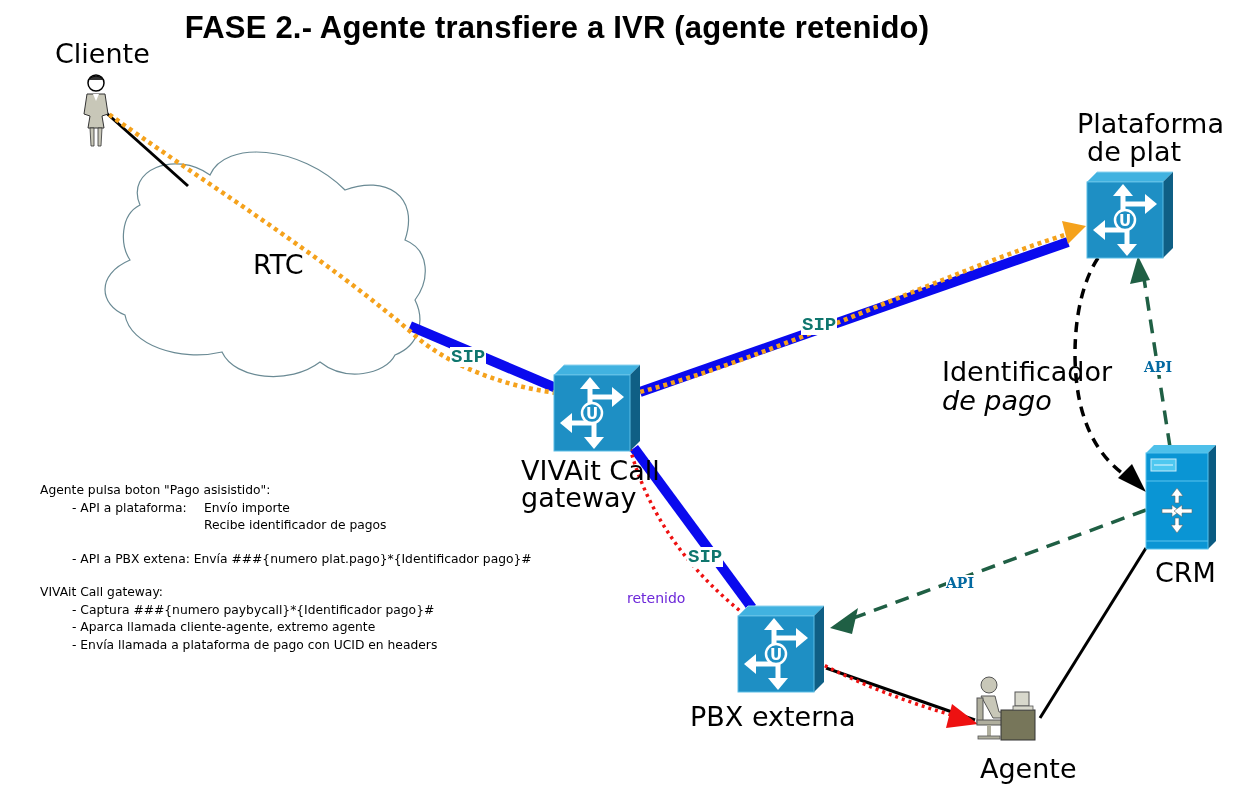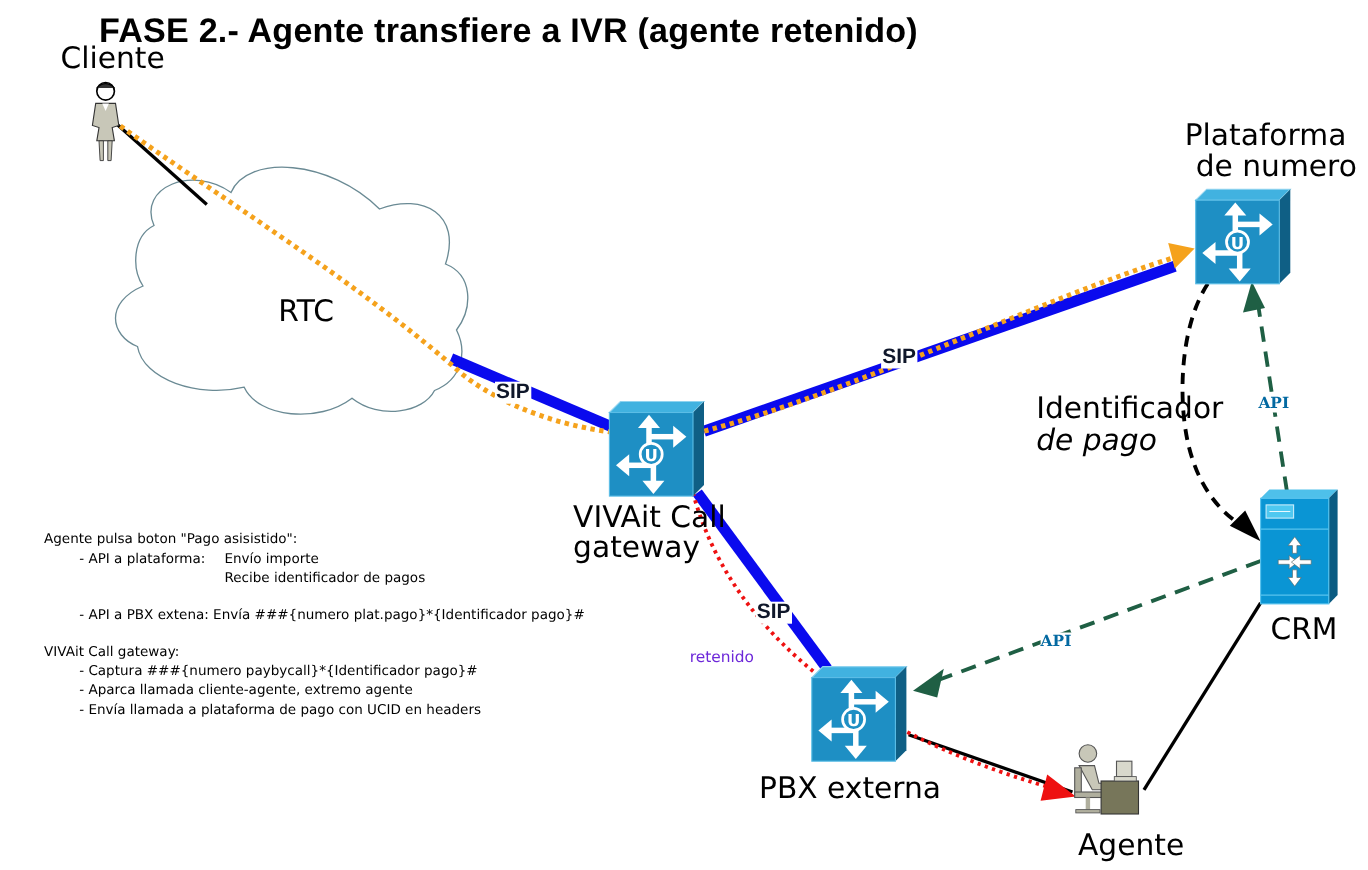--- a/index.html
+++ b/index.html
@@ -1,20 +1,20 @@
 <!DOCTYPE html>
 <html><head>
 <meta charset="utf-8">
 <style>
   html, body { margin:0; padding:0; background:#ffffff; }
   body { width:1244px; height:791px; position:relative; overflow:hidden; font-family:"DejaVu Sans", sans-serif; }
   #canvas { position:absolute; left:0; top:0; width:1244px; height:791px; }
-  .title { position:absolute; left:0; width:1024px; top:10px; text-align:left; font-family:"Liberation Sans", sans-serif; font-weight:bold; font-size:31px; letter-spacing:0.2px; color:#000; padding-left:90px; box-sizing:border-box; }
+  .title { position:absolute; left:0; width:1024px; top:10px; text-align:center; font-family:"Liberation Sans", sans-serif; font-weight:bold; font-size:31px; letter-spacing:0.2px; color:#000; padding-left:90px; box-sizing:border-box; }
   .lbl { position:absolute; font-family:"DejaVu Sans", sans-serif; font-size:27px; color:#000; line-height:26px; white-space:nowrap; }
-  .sip { position:absolute; font-family:Liberation Sans, sans-serif; font-weight:bold; font-size:19px; color:#0f172a; background:#fff; padding:0 1px; line-height:20px; }
+  .sip { position:absolute; font-family:Liberation Mono, monospace; font-weight:bold; font-size:19px; color:#0f766e; background:#fff; padding:0 1px; line-height:20px; }
   .api { position:absolute; font-family:"DejaVu Serif", serif; font-weight:bold; font-size:14px; color:#0369a1; background:#fff; line-height:16px; }
   .ret { position:absolute; font-family:"DejaVu Sans", sans-serif; font-size:14px; color:#6d28d9; line-height:16px; }
   .notes { position:absolute; left:40px; top:482px; font-family:"DejaVu Sans", sans-serif; font-size:12.3px; color:#000; line-height:17.5px; }
   .notes .row { white-space:nowrap; }
   .notes .ind { padding-left:32px; }
   .notes .gap { height:16px; }
   .notes .tab { display:inline-block; width:132px; }
   .notes .ind2 { padding-left:164px; }
 </style>
 </head>
@@ -108,25 +108,25 @@
     <rect x="3" y="60" width="22" height="3" fill="#b0af9e" stroke="#555" stroke-width="0.8"></rect>
     <rect x="26" y="34" width="34" height="30" fill="#77765a" stroke="#333" stroke-width="1"></rect>
     <rect x="40" y="16" width="14" height="14" fill="#d8d8cc" stroke="#555" stroke-width="1"></rect>
     <rect x="38" y="30" width="20" height="4" fill="#d8d8cc" stroke="#555" stroke-width="0.8"></rect>
   </g>
 </svg>
 
 <div class="title">FASE 2.- Agente transfiere  a IVR (agente retenido)</div>
 
 <div class="lbl" style="left:55px;top:41px;">Cliente</div>
-<div class="lbl" style="left:253px;top:252px;margin-top:19px;">RTC</div>
+<div class="lbl" style="left:253px;top:252px;">RTC</div>
 <div class="lbl" style="left:521px;top:458px;">VIVAit Call</div>
 <div class="lbl" style="left:521px;top:485px;">gateway</div>
 <div class="lbl" style="left:1077px;top:111px;">Plataforma</div>
-<div class="lbl" style="left:1087px;top:139px;">de numero</div>
+<div class="lbl" style="left:1087px;top:139px;">de plat</div>
 <div class="lbl" style="left:1155px;top:560px;">CRM</div>
 <div class="lbl" style="left:690px;top:704px;text-align:center;">PBX externa</div>
 <div class="lbl" style="left:980px;top:756px;">Agente</div>
 
 <div class="lbl" style="left:942px;top:359px;">Identificador</div>
 <div class="lbl" style="left:942px;top:388px;font-style:italic;">de pago</div>
 
 <div class="sip" style="left:450px;top:347px;">SIP</div>
 <div class="sip" style="left:801px;top:315px;">SIP</div>
 <div class="sip" style="left:687px;top:547px;">SIP</div>

